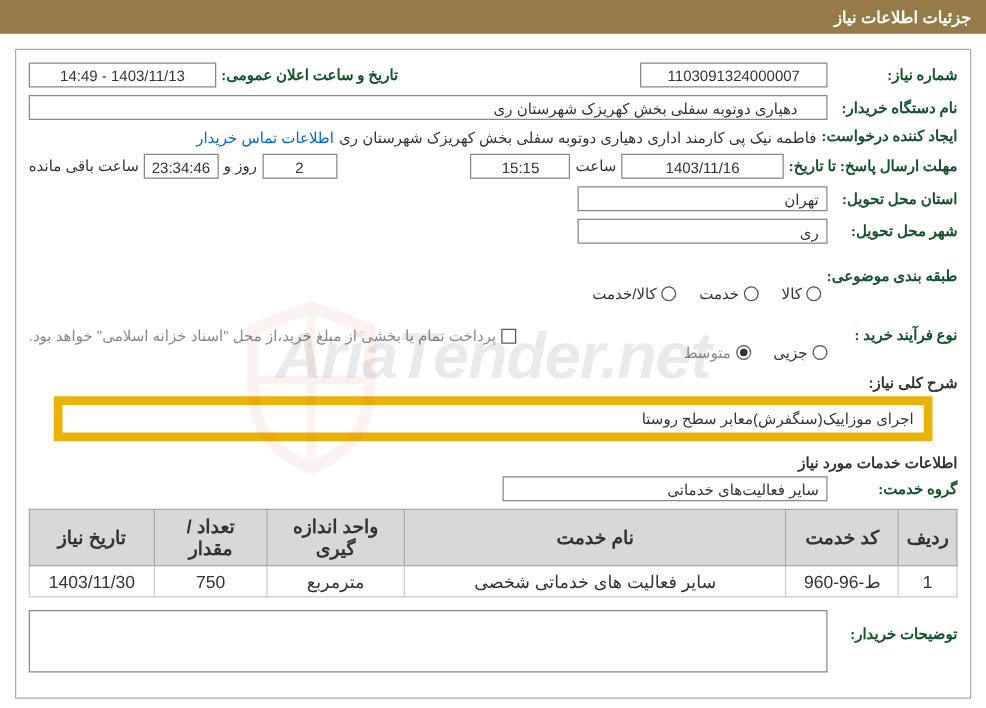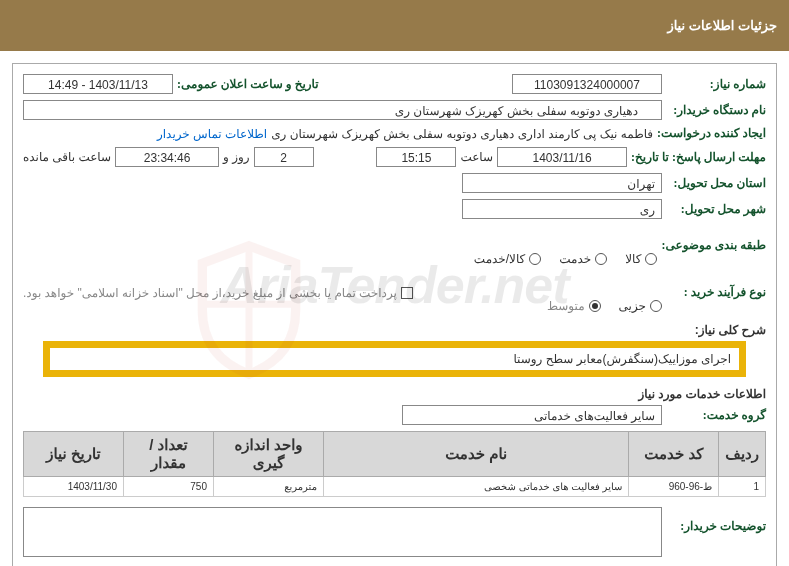--- a/index.html
+++ b/index.html
@@ -10,21 +10,21 @@
   color: #333;
   width: 789px;
   height: 566px;
   overflow: hidden;
   position: relative;
 }
 .header-bar {
   background: #8a6d3b;
   background: #967a4a;
   color: #fff;
-  padding: 18px 12px;
+  padding: 6px 12px;
   font-weight: bold;
   font-size: 13px;
 }
 .main-panel {
   border: 1px solid #aaa;
   margin: 12px;
   padding: 10px;
   background: #fff;
   position: relative;
 }
@@ -96,22 +96,22 @@
 .table th {
   background: #d8d8d8;
   border: 1px solid #aaa;
   padding: 4px 6px;
   font-weight: bold;
   font-size: 15px;
 }
 .table td {
   border: 1px solid #ccc;
   padding: 4px 6px;
-  text-align: right;
-  font-size: 10px;
+  text-align: center;
+  font-size: 14px;
 }
 .footer-btns {
   margin-top: 12px;
   display: flex;
   justify-content: center;
   gap: 12px;
 }
 .btn {
   border: 1px solid #666;
   background: linear-gradient(#fefefe,#e6e6e6);
@@ -183,21 +183,21 @@
   </div>
 
   <div class="row">
     <span class="label" style="min-width:120px">مهلت ارسال پاسخ: تا تاریخ:</span>
     <span class="field" style="width:130px">1403/11/16</span>
     <span class="label-sm">ساعت</span>
     <span class="field" style="width:80px">15:15</span>
     <span class="sp"></span>
     <span class="field" style="width:60px">2</span>
     <span>روز و</span>
-    <span class="field" style="width:104px">23:34:46</span>
+    <span class="field" style="width:60px">23:34:46</span>
     <span>ساعت باقی مانده</span>
   </div>
 
   <div class="row">
     <span class="label">استان محل تحویل:</span>
     <span class="field field-r" style="width:200px">تهران</span>
   </div>
 
   <div class="row">
     <span class="label">شهر محل تحویل:</span>

